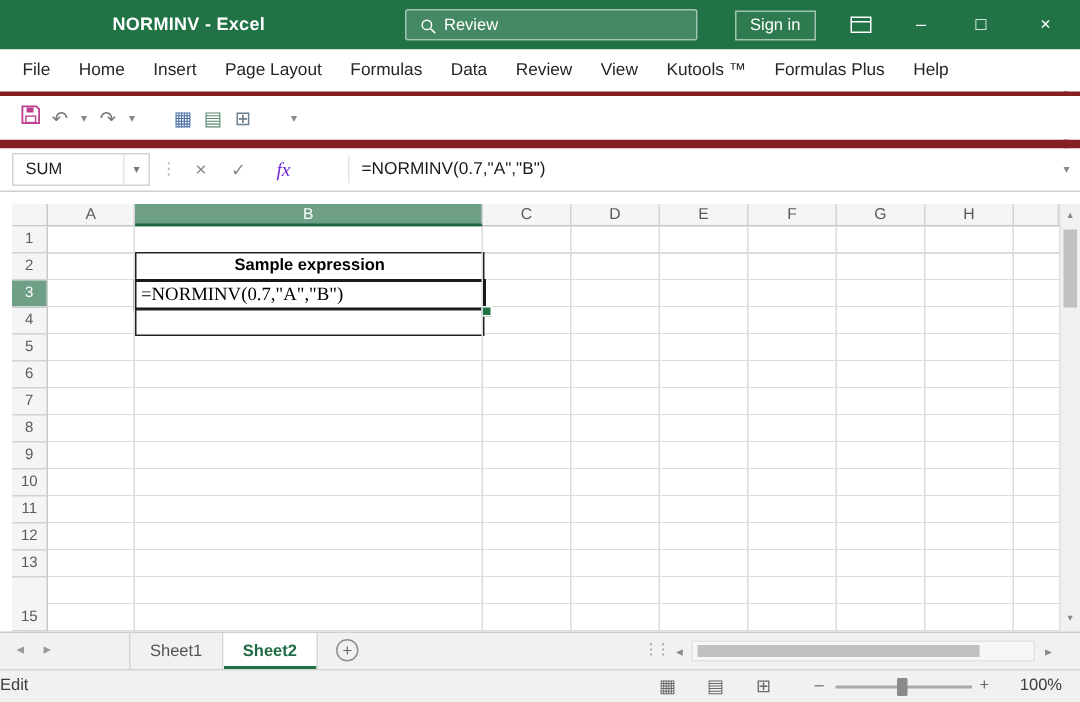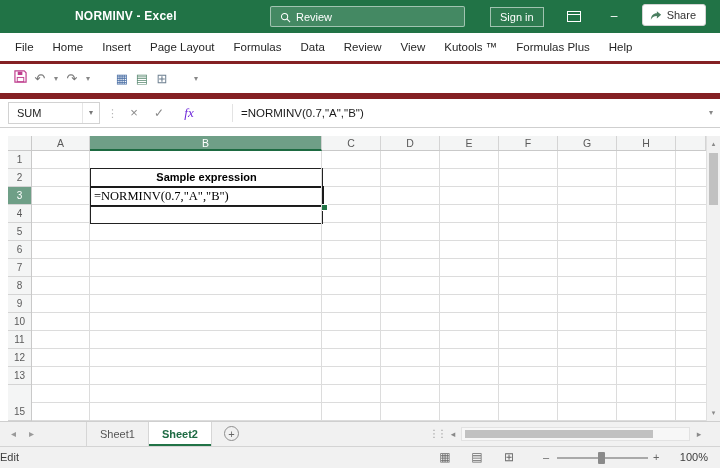--- a/index.html
+++ b/index.html
@@ -153,26 +153,20 @@
       <div class="menu-item">Insert</div>
       <div class="menu-item">Page Layout</div>
       <div class="menu-item">Formulas</div>
       <div class="menu-item">Data</div>
       <div class="menu-item">Review</div>
       <div class="menu-item">View</div>
       <div class="menu-item">Kutools ™</div>
       <div class="menu-item">Formulas Plus</div>
       <div class="menu-item">Help</div>
     </div>
-  <div class="share-btn">
-    <svg width="12" height="11" viewBox="0 0 14 12">
-      <path d="M8 1l5 4.2L8 9.4V6.6C4.4 6.6 2.2 8.4 1 11 1.2 6 4 3.4 8 3.4z" fill="#4a7e60"></path>
-    </svg>
-    <span>Share</span>
-  </div>
 
   <div class="red-top"></div>
   <div class="red-bottom"></div>
   <div class="red-right"></div>
 
   <div class="qat">
     <span class="qat-btn">
       <svg width="13" height="13" viewBox="0 0 14 14">
         <path d="M1 1h10l2 2v10H1z" fill="none" stroke="#bf3f8e" stroke-width="1.3"></path>
         <rect x="4" y="1.8" width="5" height="3.6" fill="#bf3f8e"></rect>

